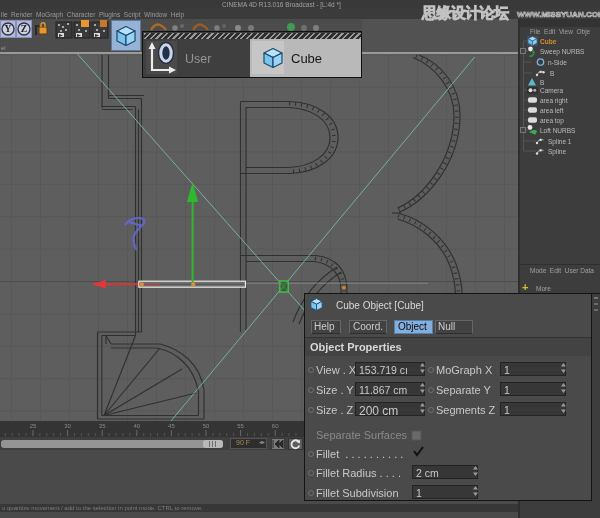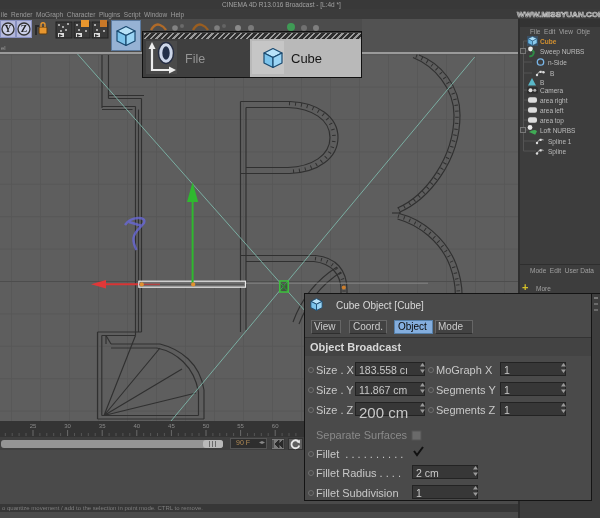--- a/index.html
+++ b/index.html
@@ -267,35 +267,36 @@
 <div class="abs" style="left:520px;top:264px;width:80px;height:1px;background:#2e2e2e"></div>
 <div class="tx" style="left:530px;top:267px;font-size:6.5px;color:#a0a0a0">Mode&nbsp;&nbsp;Edit&nbsp;&nbsp;User Data</div>
 <div class="tx" style="left:522px;top:281px;font-size:11px;color:#d4c028;font-weight:bold">+</div>
 <div class="tx" style="left:536px;top:285px;font-size:6.5px;color:#a0a0a0">More</div>
 
 <div class="abs" style="left:592px;top:293px;width:8px;height:1px;background:#141414"></div>
 <div class="abs" style="left:594px;top:297px;width:4px;height:2px;background:#777"></div>
 <div class="abs" style="left:594px;top:303px;width:4px;height:2px;background:#6a6a6a"></div>
 <div class="abs" style="left:594px;top:309px;width:4px;height:2px;background:#6a6a6a"></div>
 
+<div class="tx" style="left:422px;top:4px;font-size:15px;font-weight:bold;color:#3f3f3f;letter-spacing:-0.6px;-webkit-text-stroke:0.9px #c2c2c2">思缘设计论坛</div>
 <div class="tx" style="left:517px;top:10px;font-size:8px;font-weight:bold;color:#3f3f3f;-webkit-text-stroke:0.7px #c6c6c6;letter-spacing:0px">WWW.MISSYUAN.COM</div>
 
 <div class="abs" style="left:142px;top:31px;width:220px;height:47px;background:#3f3f3f;border:1.5px solid #111"></div>
 <div class="abs" style="left:143.5px;top:32.5px;width:217px;height:6.5px;background:repeating-linear-gradient(135deg,#9a9a9a 0px,#9a9a9a 1.5px,#2e2e2e 1.5px,#2e2e2e 4px)"></div>
 <div class="abs" style="left:250px;top:39px;width:110.5px;height:37.5px;background:#b9b9b9"></div>
 
 <div class="abs" style="left:146px;top:41px;width:31px;height:33px;background:#4a4a4a"></div>
 <svg class="abs" style="left:147px;top:41px" width="32" height="33" viewBox="0 0 32 33">
   <path d="M5,6 V29 H24" stroke="#ececec" stroke-width="2.2" fill="none"></path>
   <path d="M5,1 L1.5,8 L8.5,8 Z" fill="#ececec"></path>
   <path d="M29,29 L22,25.5 L22,32.5 Z" fill="#ececec"></path>
   <ellipse cx="19" cy="12" rx="7.5" ry="10.5" stroke="#262e44" stroke-width="1.4" fill="none"></ellipse>
   <ellipse cx="19" cy="12" rx="5.2" ry="8.2" stroke="#ccd6ea" stroke-width="3" fill="#23304a"></ellipse>
 </svg>
-<div class="tx" style="left:185px;top:52px;font-size:12.5px;color:#949494">File</div>
+<div class="tx" style="left:185px;top:52px;font-size:12.5px;color:#949494">User</div>
 <div class="abs" style="left:252px;top:41px;width:32px;height:33px;background:#c6c6c6"></div>
 
 <svg class="abs" style="left:261px;top:45px" width="24" height="26" viewBox="0 0 24 24">
   <g stroke="#1a4a70" stroke-width="1.2" stroke-linejoin="round">
     <path d="M12,2.5 L21,7 L12,11.5 L3,7 Z" fill="#b8e2f8"></path>
     <path d="M3,7 L12,11.5 L12,21.5 L3,17 Z" fill="#7cc4ec"></path>
     <path d="M21,7 L12,11.5 L12,21.5 L21,17 Z" fill="#9ad4f4"></path>
   </g>
 </svg>
 <div class="tx" style="left:291px;top:51px;font-size:13px;color:#161616">Cube</div>
@@ -304,37 +305,37 @@
 <svg class="abs" style="left:309px;top:297px" width="15" height="15" viewBox="0 0 24 24">
   <g stroke="#1a4a70" stroke-width="1.4" stroke-linejoin="round">
     <path d="M12,2.5 L21,7 L12,11.5 L3,7 Z" fill="#b8e2f8"></path>
     <path d="M3,7 L12,11.5 L12,21.5 L3,17 Z" fill="#7cc4ec"></path>
     <path d="M21,7 L12,11.5 L12,21.5 L21,17 Z" fill="#9ad4f4"></path>
   </g>
 </svg>
 <div class="tx" style="left:336px;top:300px;font-size:10px;color:#d8d8d8">Cube Object [Cube]</div>
 
 <div class="abs" style="left:311px;top:320px;width:30px;height:14px;background:#424242;border:1px solid #666;border-bottom-color:#2e2e2e"></div>
-<div class="tx" style="left:314px;top:321px;font-size:10px;color:#cccccc">View</div>
+<div class="tx" style="left:314px;top:321px;font-size:10px;color:#cccccc">Help</div>
 <div class="abs" style="left:349px;top:320px;width:38px;height:14px;background:#424242;border:1px solid #666;border-bottom-color:#2e2e2e"></div>
 <div class="tx" style="left:353px;top:321px;font-size:10px;color:#cccccc">Coord.</div>
 <div class="abs" style="left:394px;top:320px;width:39px;height:14px;background:#84aede;border:1px solid #5580aa"></div>
 <div class="tx" style="left:398px;top:321px;font-size:10px;color:#0a0a0a">Object</div>
 <div class="abs" style="left:435px;top:320px;width:38px;height:14px;background:#424242;border:1px solid #666;border-bottom-color:#2e2e2e"></div>
-<div class="tx" style="left:438px;top:321px;font-size:10px;color:#cccccc">Mode</div>
+<div class="tx" style="left:438px;top:321px;font-size:10px;color:#cccccc">Null</div>
 
 <div class="abs" style="left:305px;top:337px;width:286px;height:1px;background:#333333"></div>
 <div class="abs" style="left:305px;top:338px;width:286px;height:18px;background:#434343"></div>
-<div class="tx" style="left:310px;top:341px;font-size:11px;font-weight:bold;color:#d8d8d8">Object Broadcast</div>
-
-<div class="tx" style="left:316px;top:364px;font-size:11px;color:#c8c8c8">Size . X</div>
+<div class="tx" style="left:310px;top:341px;font-size:11px;font-weight:bold;color:#d8d8d8">Object Properties</div>
+
+<div class="tx" style="left:316px;top:364px;font-size:11px;color:#c8c8c8">View . X</div>
 <div class="tx" style="left:316px;top:384px;font-size:11px;color:#c8c8c8">Size . Y</div>
 <div class="tx" style="left:316px;top:404px;font-size:11px;color:#c8c8c8">Size . Z</div>
 <div class="tx" style="left:436px;top:364px;font-size:11px;color:#c8c8c8">MoGraph X</div>
-<div class="tx" style="left:436px;top:384px;font-size:11px;color:#c8c8c8">Segments Y</div>
+<div class="tx" style="left:436px;top:384px;font-size:11px;color:#c8c8c8">Separate Y</div>
 <div class="tx" style="left:436px;top:404px;font-size:11px;color:#c8c8c8">Segments Z</div>
 <div class="tx" style="left:316px;top:429px;font-size:11px;color:#8a8a8a">Separate Surfaces</div>
 <div class="tx" style="left:316px;top:448px;font-size:11px;color:#c8c8c8">Fillet&nbsp;&nbsp;. . . . . . . . . .</div>
 <div class="tx" style="left:316px;top:467px;font-size:11px;color:#c8c8c8">Fillet Radius . . . .</div>
 <div class="tx" style="left:316px;top:487px;font-size:11px;color:#c8c8c8">Fillet Subdivision</div>
 
 <svg class="abs" style="left:304px;top:293px" width="288" height="208" viewBox="0 0 288 208">
   <g fill="none" stroke="#6e6e6e" stroke-width="1">
     <circle cx="7" cy="77" r="2.5"></circle>
         <circle cx="7" cy="97" r="2.5"></circle>
@@ -345,25 +346,25 @@
     <circle cx="7" cy="161" r="2.5"></circle>
         <circle cx="7" cy="180" r="2.5"></circle>
         <circle cx="7" cy="200" r="2.5"></circle>
   </g>
 
   <path d="M110,158 l3,4 l6,-8" stroke="#111" stroke-width="2" fill="none"></path>
   <rect x="108" y="138" width="9" height="9" fill="#6a6a6a" stroke="#555"></rect>
 </svg>
 
 <div class="abs" style="left:355px;top:362px;width:70px;height:14px;background:#373737;border:1px solid #232323"></div>
-<div class="tx" style="left:359px;top:364px;font-size:10.5px;color:#c8c8c8">183.558 cı</div>
+<div class="tx" style="left:359px;top:364px;font-size:10.5px;color:#c8c8c8">153.719 cı</div>
 <div class="abs" style="left:355px;top:382px;width:70px;height:14px;background:#373737;border:1px solid #232323"></div>
 <div class="tx" style="left:359px;top:384px;font-size:10.5px;color:#c8c8c8">11.867 cm</div>
 <div class="abs" style="left:355px;top:402px;width:70px;height:14px;background:#373737;border:1px solid #232323"></div>
-<div class="tx" style="left:359px;top:404px;font-size:15px;color:#c8c8c8">200 cm</div>
+<div class="tx" style="left:359px;top:404px;font-size:12px;color:#c8c8c8">200 cm</div>
 <div class="abs" style="left:500px;top:362px;width:66px;height:14px;background:#373737;border:1px solid #232323"></div>
 <div class="tx" style="left:504px;top:364px;font-size:10.5px;color:#c8c8c8">1</div>
 <div class="abs" style="left:500px;top:382px;width:66px;height:14px;background:#373737;border:1px solid #232323"></div>
 <div class="tx" style="left:504px;top:384px;font-size:10.5px;color:#c8c8c8">1</div>
 <div class="abs" style="left:500px;top:402px;width:66px;height:14px;background:#373737;border:1px solid #232323"></div>
 <div class="tx" style="left:504px;top:404px;font-size:10.5px;color:#c8c8c8">1</div>
 <div class="abs" style="left:412px;top:465px;width:66px;height:14px;background:#373737;border:1px solid #232323"></div>
 <div class="tx" style="left:416px;top:467px;font-size:10.5px;color:#c8c8c8">2 cm</div>
 <div class="abs" style="left:412px;top:485px;width:66px;height:14px;background:#373737;border:1px solid #232323"></div>
 <div class="tx" style="left:416px;top:487px;font-size:10.5px;color:#c8c8c8">1</div>

